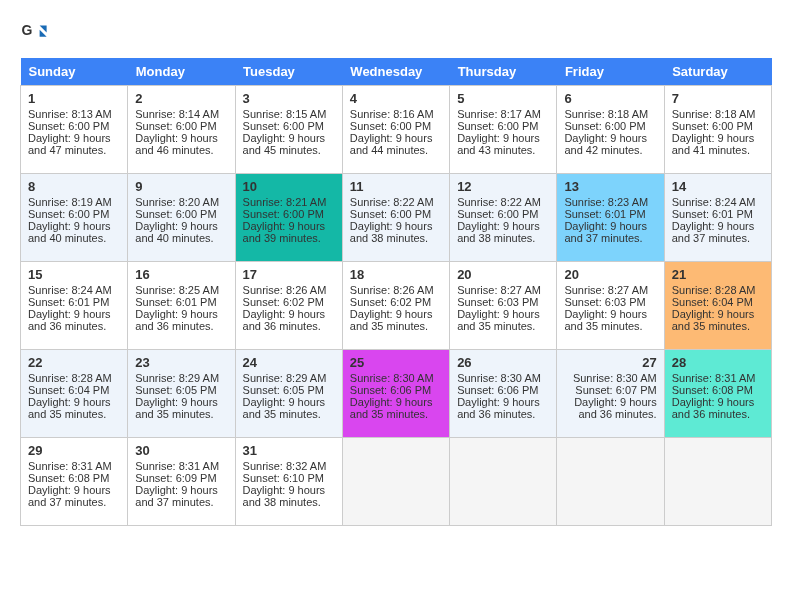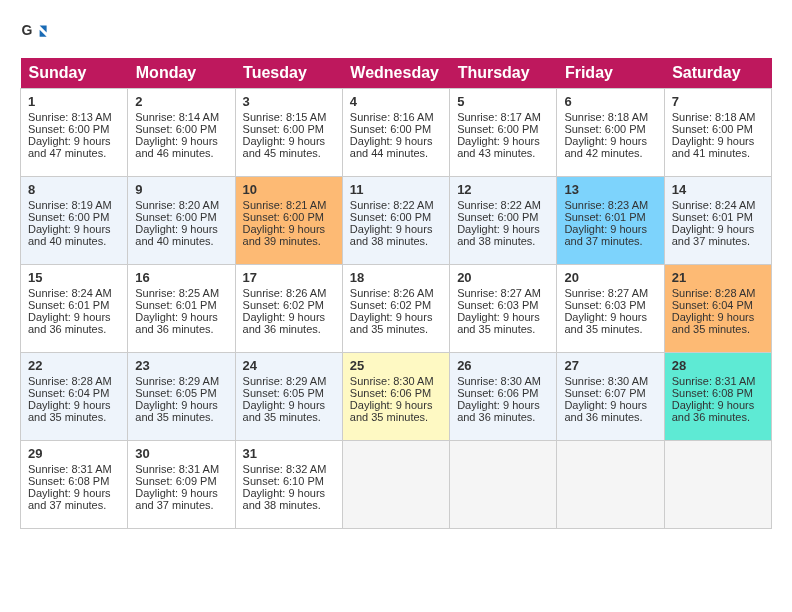--- a/index.html
+++ b/index.html
@@ -41,25 +41,25 @@
     .location {
       font-size: 16px;
       color: #555;
     }
     table {
       width: 100%;
       border-collapse: collapse;
       table-layout: fixed;
     }
     th {
-      background: #be185d;
+      background: #3b82f6;
       color: #fff;
       text-align: left;
       padding: 6px 8px;
-      font-size: 16px;
+      font-size: 13px;
       font-weight: bold;
     }
     td {
       border: 1px solid #ccc;
       vertical-align: top;
       padding: 5px 7px;
       font-size: 11px;
       color: #333;
       height: 88px;
     }
@@ -113,42 +113,42 @@
         <td style="background: rgb(255, 255, 255);"><span class="day-num">2</span><span>Sunrise: 8:14 AM</span><br><span>Sunset: 6:00 PM</span><br><span>Daylight: 9 hours and 46 minutes.</span></td>
         <td style="background: rgb(255, 255, 255);"><span class="day-num">3</span><span>Sunrise: 8:15 AM</span><br><span>Sunset: 6:00 PM</span><br><span>Daylight: 9 hours and 45 minutes.</span></td>
         <td style="background: rgb(255, 255, 255);"><span class="day-num">4</span><span>Sunrise: 8:16 AM</span><br><span>Sunset: 6:00 PM</span><br><span>Daylight: 9 hours and 44 minutes.</span></td>
         <td style="background: rgb(255, 255, 255);"><span class="day-num">5</span><span>Sunrise: 8:17 AM</span><br><span>Sunset: 6:00 PM</span><br><span>Daylight: 9 hours and 43 minutes.</span></td>
         <td style="background: rgb(255, 255, 255);"><span class="day-num">6</span><span>Sunrise: 8:18 AM</span><br><span>Sunset: 6:00 PM</span><br><span>Daylight: 9 hours and 42 minutes.</span></td>
         <td style="background: rgb(255, 255, 255);"><span class="day-num">7</span><span>Sunrise: 8:18 AM</span><br><span>Sunset: 6:00 PM</span><br><span>Daylight: 9 hours and 41 minutes.</span></td>
       </tr>
       <tr>
         <td style="background: rgb(238, 244, 251);"><span class="day-num">8</span><span>Sunrise: 8:19 AM</span><br><span>Sunset: 6:00 PM</span><br><span>Daylight: 9 hours and 40 minutes.</span></td>
         <td style="background: rgb(238, 244, 251);"><span class="day-num">9</span><span>Sunrise: 8:20 AM</span><br><span>Sunset: 6:00 PM</span><br><span>Daylight: 9 hours and 40 minutes.</span></td>
-        <td style="background: #fdba74;"><span class="day-num">10</span><span>Sunrise: 8:21 AM</span><br><span>Sunset: 6:00 PM</span><br><span>Daylight: 9 hours and 39 minutes.</span></td>
+        <td style="background: #14b8a6;"><span class="day-num">10</span><span>Sunrise: 8:21 AM</span><br><span>Sunset: 6:00 PM</span><br><span>Daylight: 9 hours and 39 minutes.</span></td>
         <td style="background: rgb(238, 244, 251);"><span class="day-num">11</span><span>Sunrise: 8:22 AM</span><br><span>Sunset: 6:00 PM</span><br><span>Daylight: 9 hours and 38 minutes.</span></td>
         <td style="background: rgb(238, 244, 251);"><span class="day-num">12</span><span>Sunrise: 8:22 AM</span><br><span>Sunset: 6:00 PM</span><br><span>Daylight: 9 hours and 38 minutes.</span></td>
         <td style="background: #7dd3fc;"><span class="day-num">13</span><span>Sunrise: 8:23 AM</span><br><span>Sunset: 6:01 PM</span><br><span>Daylight: 9 hours and 37 minutes.</span></td>
         <td style="background: rgb(238, 244, 251);"><span class="day-num">14</span><span>Sunrise: 8:24 AM</span><br><span>Sunset: 6:01 PM</span><br><span>Daylight: 9 hours and 37 minutes.</span></td>
       </tr>
       <tr>
         <td style="background: rgb(255, 255, 255); border-radius: 13px;"><span class="day-num">15</span><span>Sunrise: 8:24 AM</span><br><span>Sunset: 6:01 PM</span><br><span>Daylight: 9 hours and 36 minutes.</span></td>
         <td style="background: rgb(255, 255, 255);"><span class="day-num">16</span><span>Sunrise: 8:25 AM</span><br><span>Sunset: 6:01 PM</span><br><span>Daylight: 9 hours and 36 minutes.</span></td>
         <td style="background: rgb(255, 255, 255);"><span class="day-num">17</span><span>Sunrise: 8:26 AM</span><br><span>Sunset: 6:02 PM</span><br><span>Daylight: 9 hours and 36 minutes.</span></td>
         <td style="background: rgb(255, 255, 255);"><span class="day-num">18</span><span>Sunrise: 8:26 AM</span><br><span>Sunset: 6:02 PM</span><br><span>Daylight: 9 hours and 35 minutes.</span></td>
         <td style="background: rgb(255, 255, 255);"><span class="day-num">20</span><span>Sunrise: 8:27 AM</span><br><span>Sunset: 6:03 PM</span><br><span>Daylight: 9 hours and 35 minutes.</span></td>
         <td style="background: rgb(255, 255, 255);"><span class="day-num">20</span><span>Sunrise: 8:27 AM</span><br><span>Sunset: 6:03 PM</span><br><span>Daylight: 9 hours and 35 minutes.</span></td>
         <td style="background: #fdba74;"><span class="day-num">21</span><span>Sunrise: 8:28 AM</span><br><span>Sunset: 6:04 PM</span><br><span>Daylight: 9 hours and 35 minutes.</span></td>
       </tr>
       <tr>
         <td style="background: rgb(238, 244, 251);"><span class="day-num">22</span><span>Sunrise: 8:28 AM</span><br><span>Sunset: 6:04 PM</span><br><span>Daylight: 9 hours and 35 minutes.</span></td>
         <td style="background: rgb(238, 244, 251);"><span class="day-num">23</span><span>Sunrise: 8:29 AM</span><br><span>Sunset: 6:05 PM</span><br><span>Daylight: 9 hours and 35 minutes.</span></td>
         <td style="background: rgb(238, 244, 251);"><span class="day-num">24</span><span>Sunrise: 8:29 AM</span><br><span>Sunset: 6:05 PM</span><br><span>Daylight: 9 hours and 35 minutes.</span></td>
-        <td style="background: #fef9c3;"><span class="day-num">25</span><span>Sunrise: 8:30 AM</span><br><span>Sunset: 6:06 PM</span><br><span>Daylight: 9 hours and 35 minutes.</span></td>
+        <td style="background: #d946ef;"><span class="day-num">25</span><span>Sunrise: 8:30 AM</span><br><span>Sunset: 6:06 PM</span><br><span>Daylight: 9 hours and 35 minutes.</span></td>
         <td style="background: rgb(238, 244, 251);"><span class="day-num">26</span><span>Sunrise: 8:30 AM</span><br><span>Sunset: 6:06 PM</span><br><span>Daylight: 9 hours and 36 minutes.</span></td>
-        <td style="background: rgb(238, 244, 251);"><span class="day-num">27</span><span>Sunrise: 8:30 AM</span><br><span>Sunset: 6:07 PM</span><br><span>Daylight: 9 hours and 36 minutes.</span></td>
+        <td style="background: rgb(238, 244, 251); text-align: right;"><span class="day-num">27</span><span>Sunrise: 8:30 AM</span><br><span>Sunset: 6:07 PM</span><br><span>Daylight: 9 hours and 36 minutes.</span></td>
         <td style="background: #5eead4;"><span class="day-num">28</span><span>Sunrise: 8:31 AM</span><br><span>Sunset: 6:08 PM</span><br><span>Daylight: 9 hours and 36 minutes.</span></td>
       </tr>
       <tr>
         <td style="background: rgb(255, 255, 255);"><span class="day-num">29</span><span>Sunrise: 8:31 AM</span><br><span>Sunset: 6:08 PM</span><br><span>Daylight: 9 hours and 37 minutes.</span></td>
         <td style="background: rgb(255, 255, 255);"><span class="day-num">30</span><span>Sunrise: 8:31 AM</span><br><span>Sunset: 6:09 PM</span><br><span>Daylight: 9 hours and 37 minutes.</span></td>
         <td style="background: rgb(255, 255, 255);"><span class="day-num">31</span><span>Sunrise: 8:32 AM</span><br><span>Sunset: 6:10 PM</span><br><span>Daylight: 9 hours and 38 minutes.</span></td>
         <td class="empty" style="background: rgb(245, 245, 245);"></td>
         <td class="empty" style="background: rgb(245, 245, 245);"></td>
         <td class="empty" style="background: rgb(245, 245, 245);"></td>
         <td class="empty" style="background: rgb(245, 245, 245);"></td>

